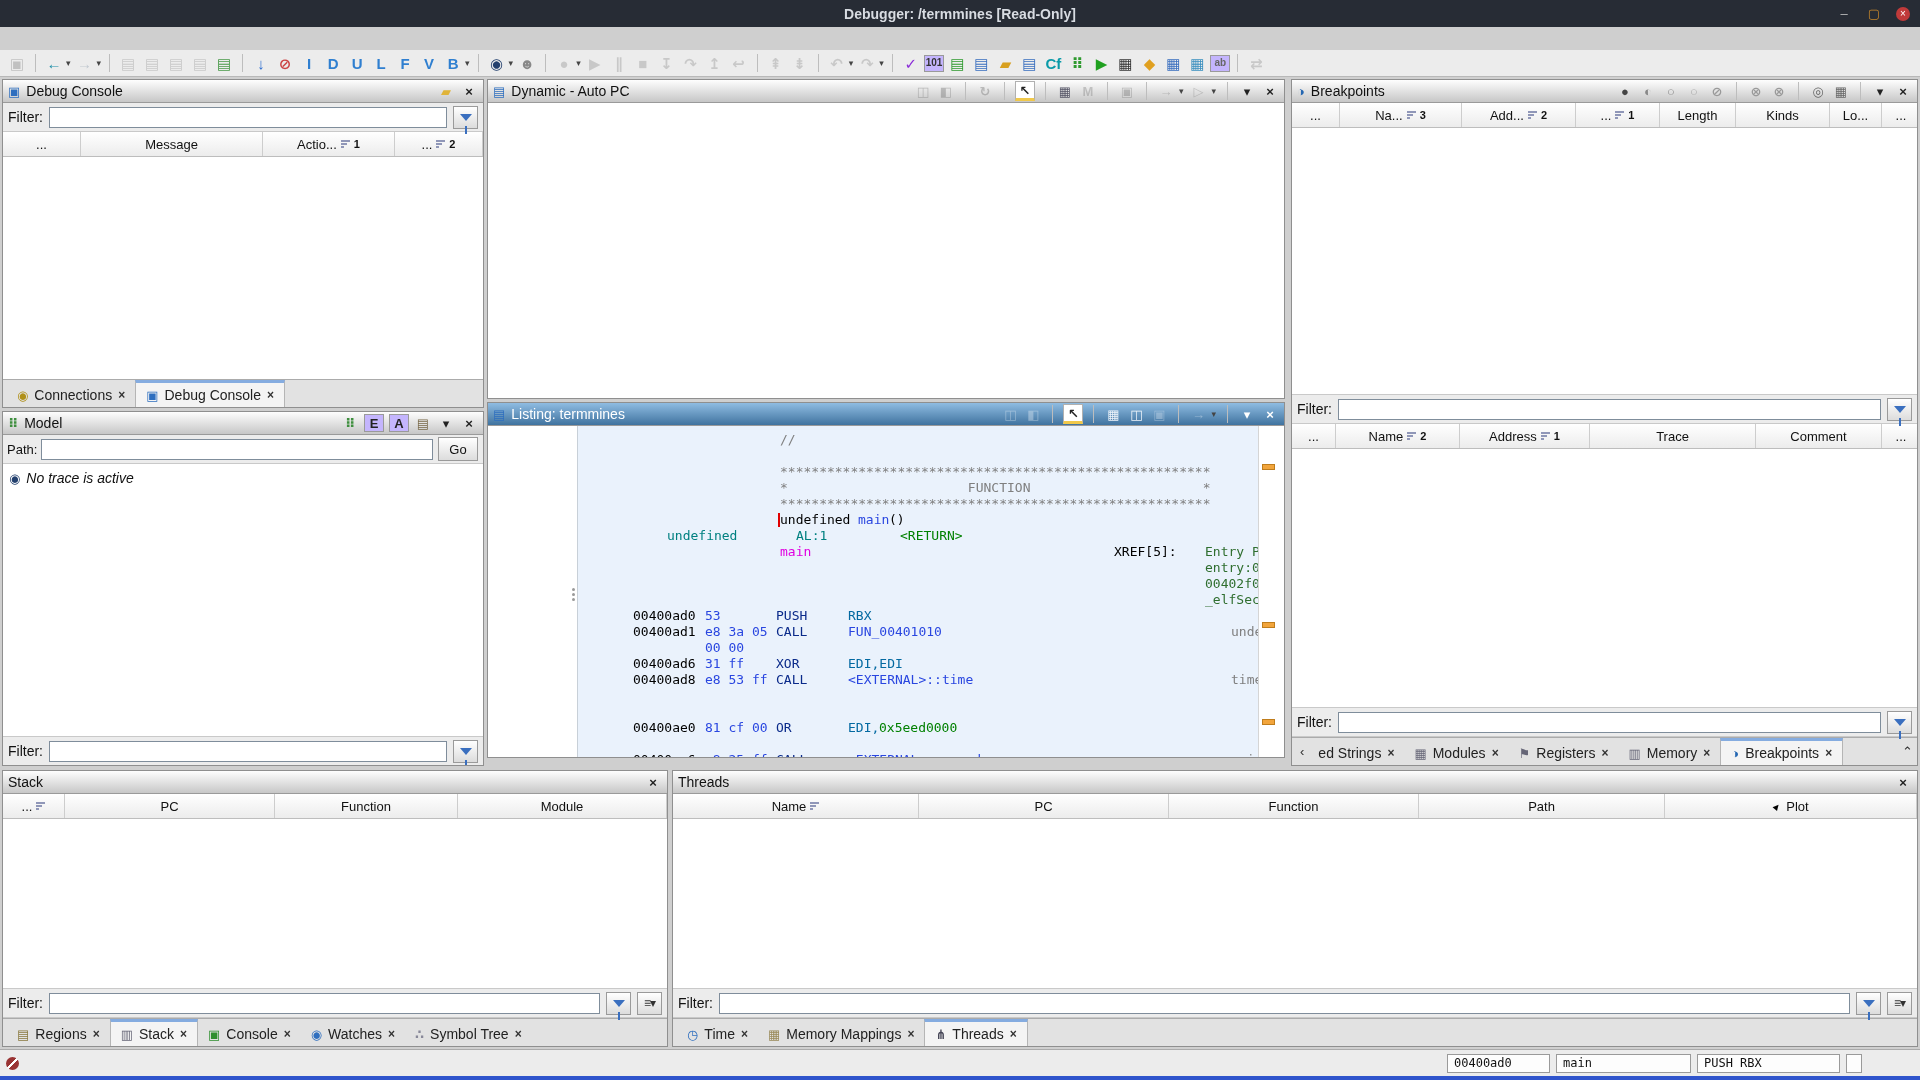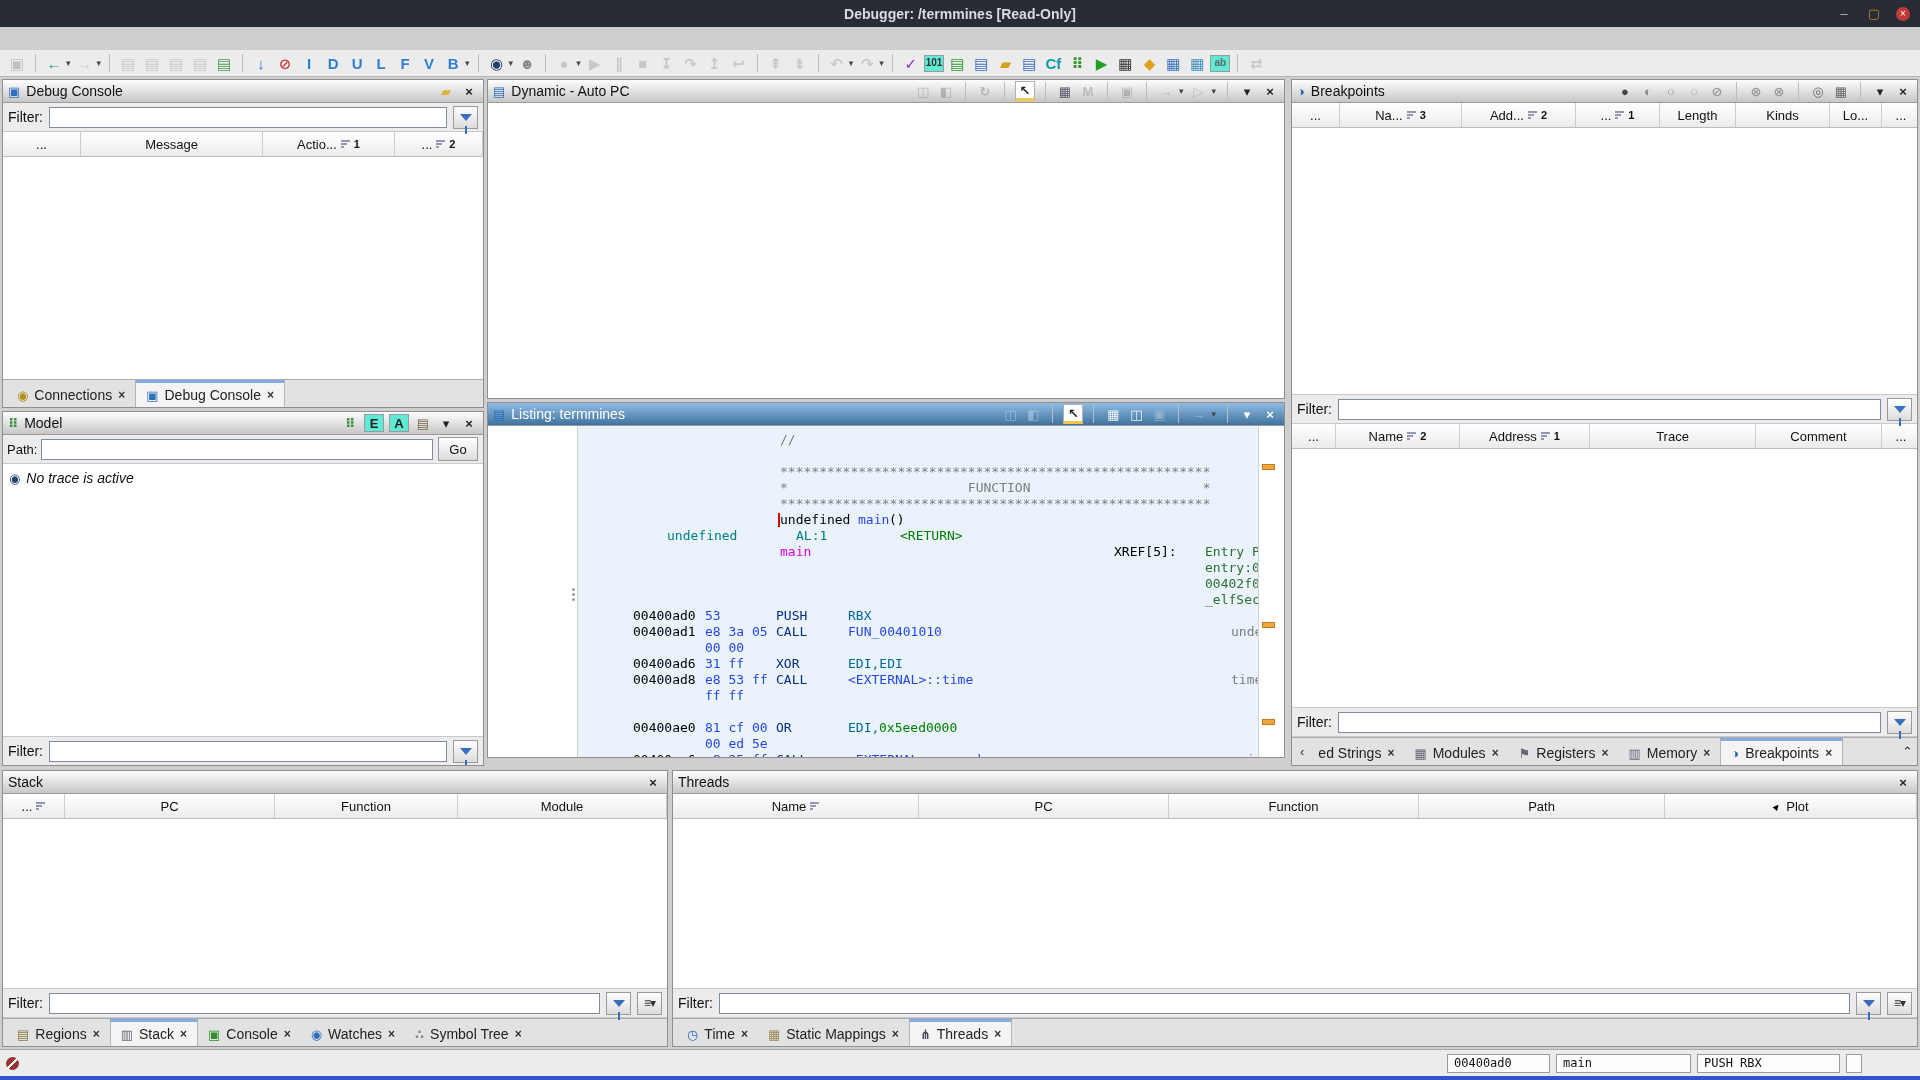--- a/index.html
+++ b/index.html
@@ -14,21 +14,21 @@
         font-size:13px;line-height:1;cursor:default;}
   
   #menubar{position:absolute;left:0;top:27px;width:1920px;height:23px;background:#ececec;
            border-bottom:1px solid #cdcdcd;display:flex;align-items:center;padding-left:6px;box-sizing:border-box;}
   .menu-item{padding:2px 9px;font-size:15px;color:#1a1a1a;}
   #toolbar{position:absolute;left:0;top:50px;width:1920px;height:27px;background:#ececec;
            border-bottom:1px solid #b8b8b8;display:flex;align-items:center;padding-left:6px;box-sizing:border-box;gap:2px;}
   .ticon{min-width:20px;height:20px;display:inline-flex;align-items:center;justify-content:center;
          font-size:15px;font-weight:bold;line-height:1;padding:0 1px;}
   .ticon.dim{opacity:.42;}
-  .ticon.boxed{border:1px solid #9a9a9a;background:#5eead4;font-size:10px;min-width:16px;height:15px;}
+  .ticon.boxed{border:1px solid #9a9a9a;background:#c4b5fd;font-size:10px;min-width:16px;height:15px;}
   .ticon.hl{background:#fff;border:1px solid #b0b0b0;border-bottom:3px solid #f0c84a;height:17px;}
   .tsep{width:1px;height:18px;background:#bdbdbd;margin:0 5px;}
   .dd{font-size:9px;color:#444;margin:0 1px 0 -1px;}
   
   .panel{position:absolute;border:1px solid #8f8f8f;background:#fff;display:flex;
          flex-direction:column;box-sizing:border-box;overflow:hidden;}
   .phead{height:22px;flex:0 0 22px;background:linear-gradient(#fefefe,#c7c7c7);
          border-bottom:1px solid #9a9a9a;display:flex;align-items:center;padding:0 5px;gap:6px;font-size:14px;}
   .phead.active{background:linear-gradient(#8fbce2,#40739f);color:#fff;}
   .pico{font-size:13px;font-weight:bold;}
@@ -448,32 +448,26 @@
               <span class="seg c-mn" style="left: 198px;">XOR</span>
               <span class="seg c-reg" style="left: 270px;">EDI,EDI</span>
             </div>
             <div class="lline" style="top: 246px;">
               <span class="seg c-addr" style="left: 55px;">00400ad8</span>
               <span class="seg c-byt" style="left: 127px;">e8 53 ff</span>
               <span class="seg c-mn" style="left: 198px;">CALL</span>
               <span class="seg c-ext" style="left: 270px;">&lt;EXTERNAL&gt;::time</span>
               <span class="seg c-com" style="left: 653px;">time</span>
             </div>
-            <div class="lline" style="top: 262px;">
-              <span class="seg c-byt" style="left: 127px;">ff ff</span>
-            </div>
             <div class="lline" style="top: 294px;">
               <span class="seg c-addr" style="left: 55px;">00400ae0</span>
               <span class="seg c-byt" style="left: 127px;">81 cf 00</span>
               <span class="seg c-mn" style="left: 198px;">OR</span>
               <span class="seg c-reg" style="left: 270px;">EDI,</span>
               <span class="seg c-sca" style="left: 301px;">0x5eed0000</span>
-            </div>
-            <div class="lline" style="top: 310px;">
-              <span class="seg c-byt" style="left: 127px;">00 ed 5e</span>
             </div>
             <div class="lline" style="top: 326px;">
               <span class="seg c-addr" style="left: 55px;">00400ae6</span>
               <span class="seg c-byt" style="left: 127px;">e8 25 ff</span>
               <span class="seg c-mn" style="left: 198px;">CALL</span>
               <span class="seg c-ext" style="left: 270px;">&lt;EXTERNAL&gt;::srand</span>
               <span class="seg c-com" style="left: 653px;">void</span>
             </div>
           </div>
         <div id="lst-margin">
@@ -672,21 +666,21 @@
         </span>
     </div>
     <div class="tabbar">
         <div class="tab">
           <span class="pico" style="color: rgb(47, 111, 191);">◷</span>
           <span>Time</span>
           <span class="tabx">×</span>
         </div>
         <div class="tab">
           <span class="pico" style="color: rgb(153, 138, 90);">▦</span>
-          <span>Static Mappings</span>
+          <span>Memory Mappings</span>
           <span class="tabx">×</span>
         </div>
         <div class="tab active">
           <span class="pico" style="color: rgb(68, 68, 85);">⋔</span>
           <span>Threads</span>
           <span class="tabx">×</span>
         </div>
       </div>
   </div>
 

